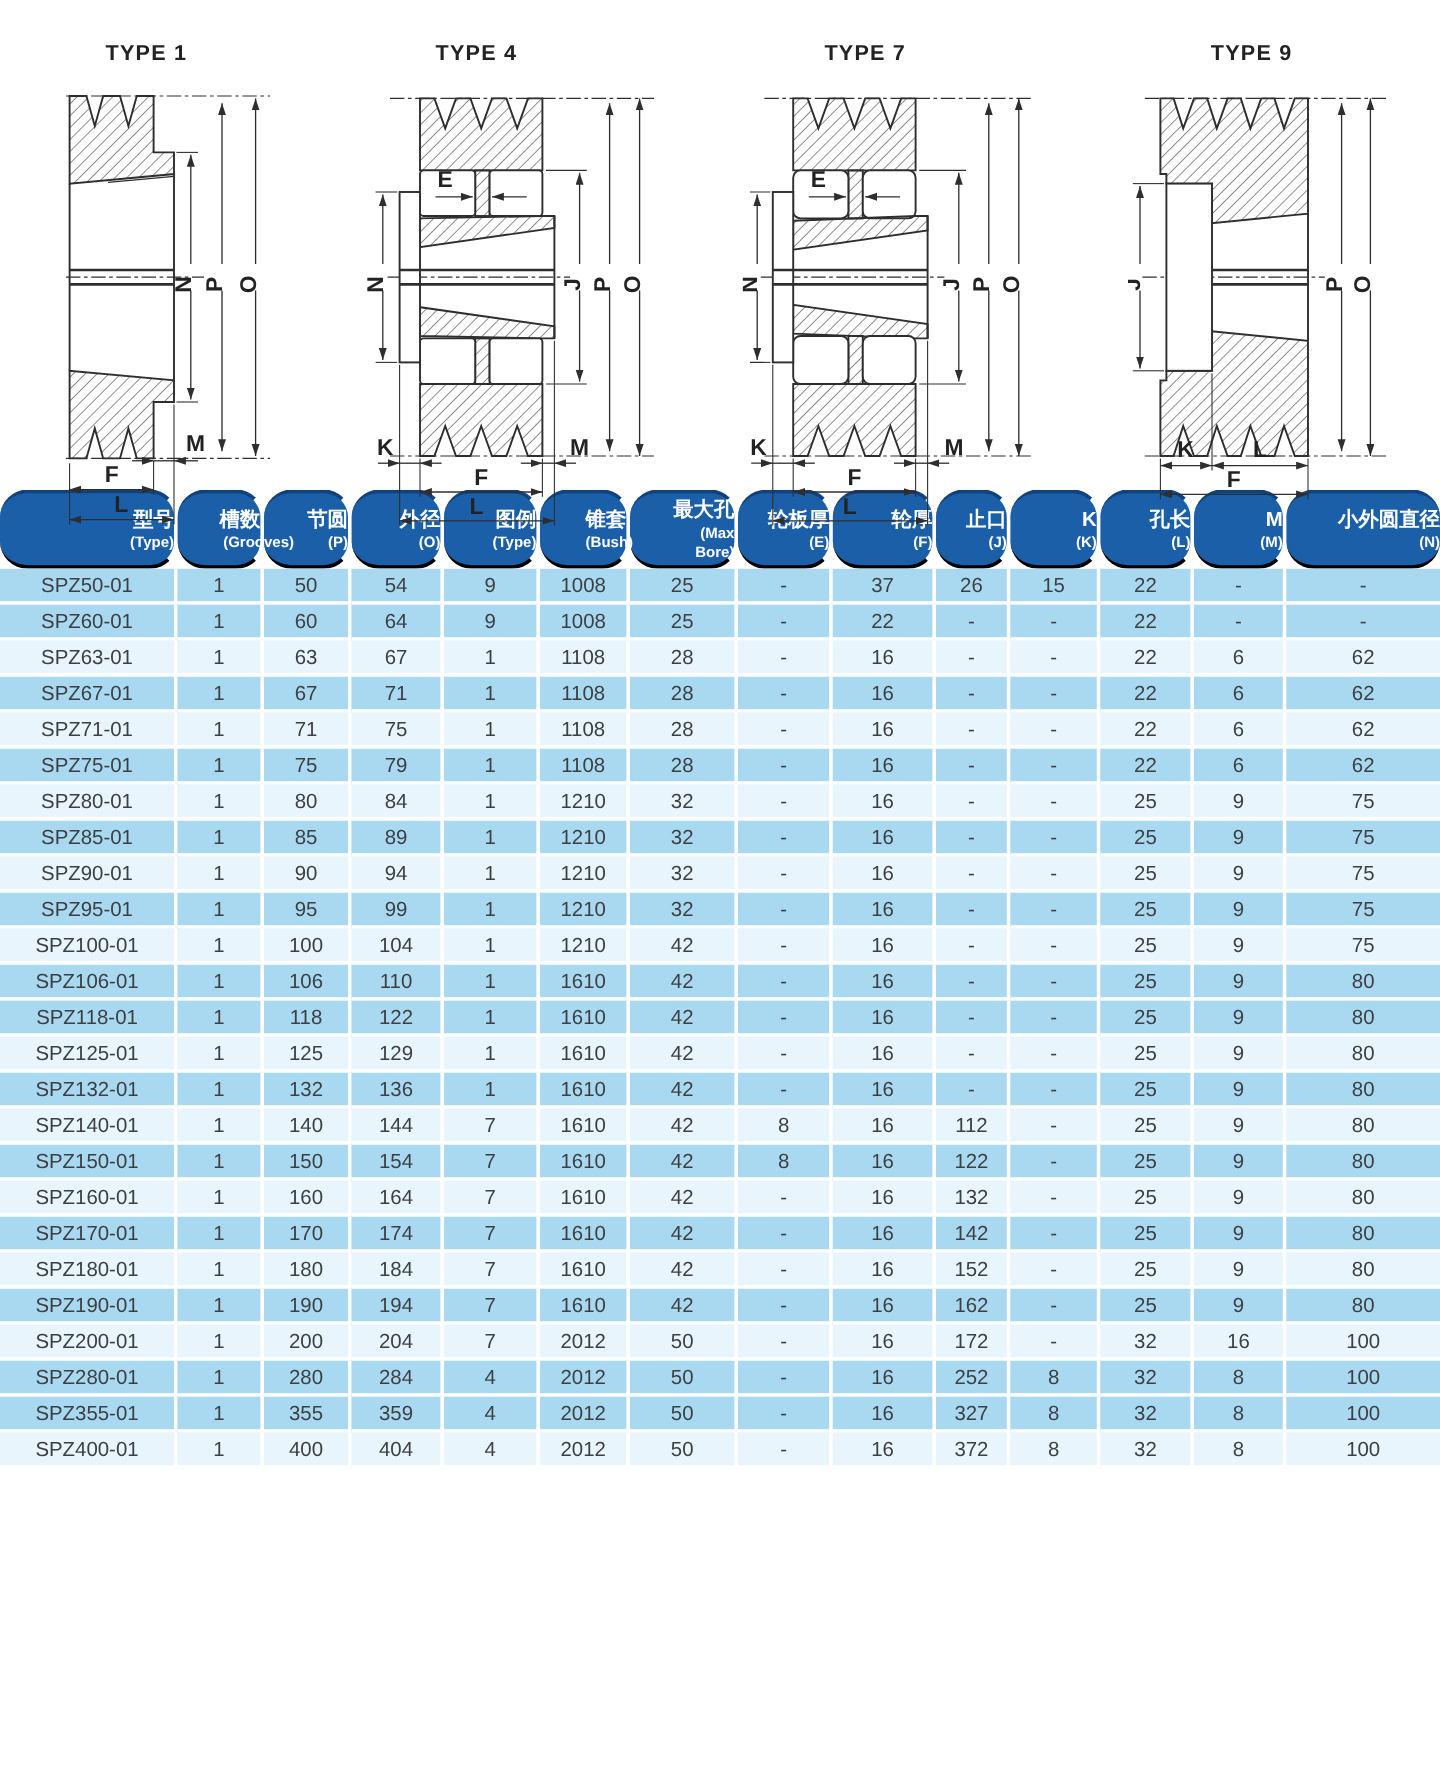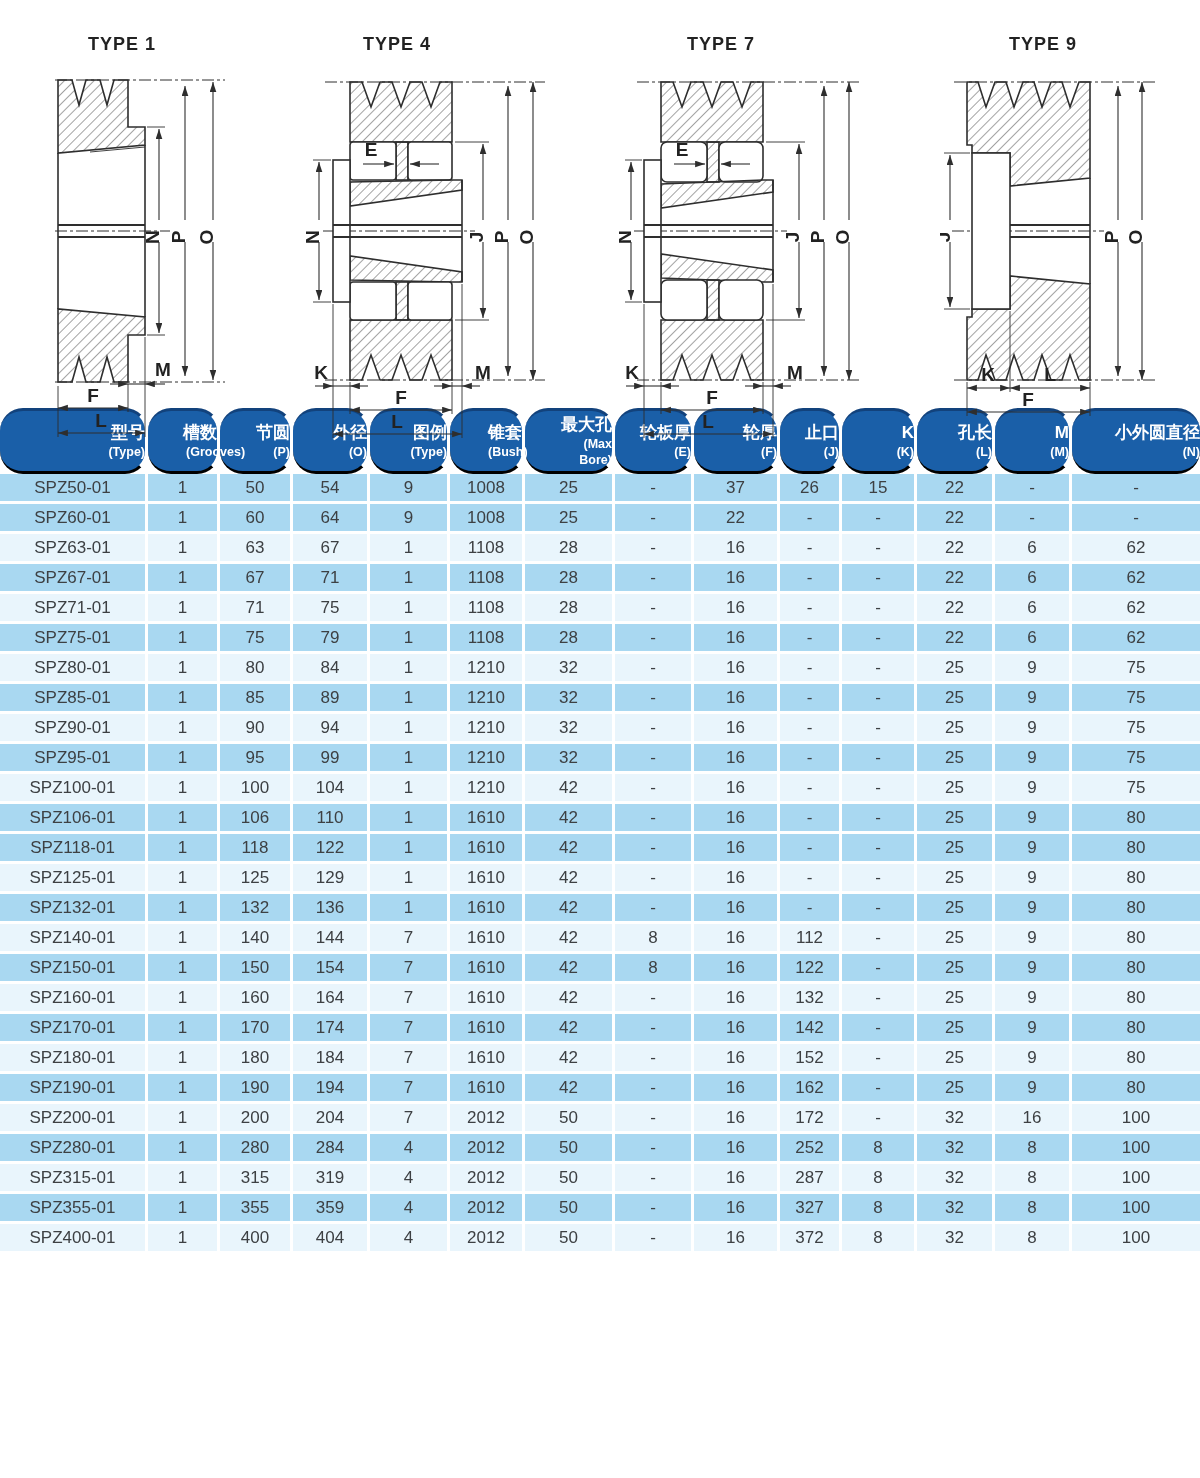--- a/index.html
+++ b/index.html
@@ -720,36 +720,20 @@
         <td>2012</td>
         <td>50</td>
         <td>-</td>
         <td>16</td>
         <td>252</td>
         <td>8</td>
         <td>32</td>
         <td>8</td>
         <td>100</td>
       </tr>
-      <tr class="light">
-        <td>SPZ315-01</td>
-        <td>1</td>
-        <td>315</td>
-        <td>319</td>
-        <td>4</td>
-        <td>2012</td>
-        <td>50</td>
-        <td>-</td>
-        <td>16</td>
-        <td>287</td>
-        <td>8</td>
-        <td>32</td>
-        <td>8</td>
-        <td>100</td>
-      </tr>
       <tr class="dark">
         <td>SPZ355-01</td>
         <td>1</td>
         <td>355</td>
         <td>359</td>
         <td>4</td>
         <td>2012</td>
         <td>50</td>
         <td>-</td>
         <td>16</td>

